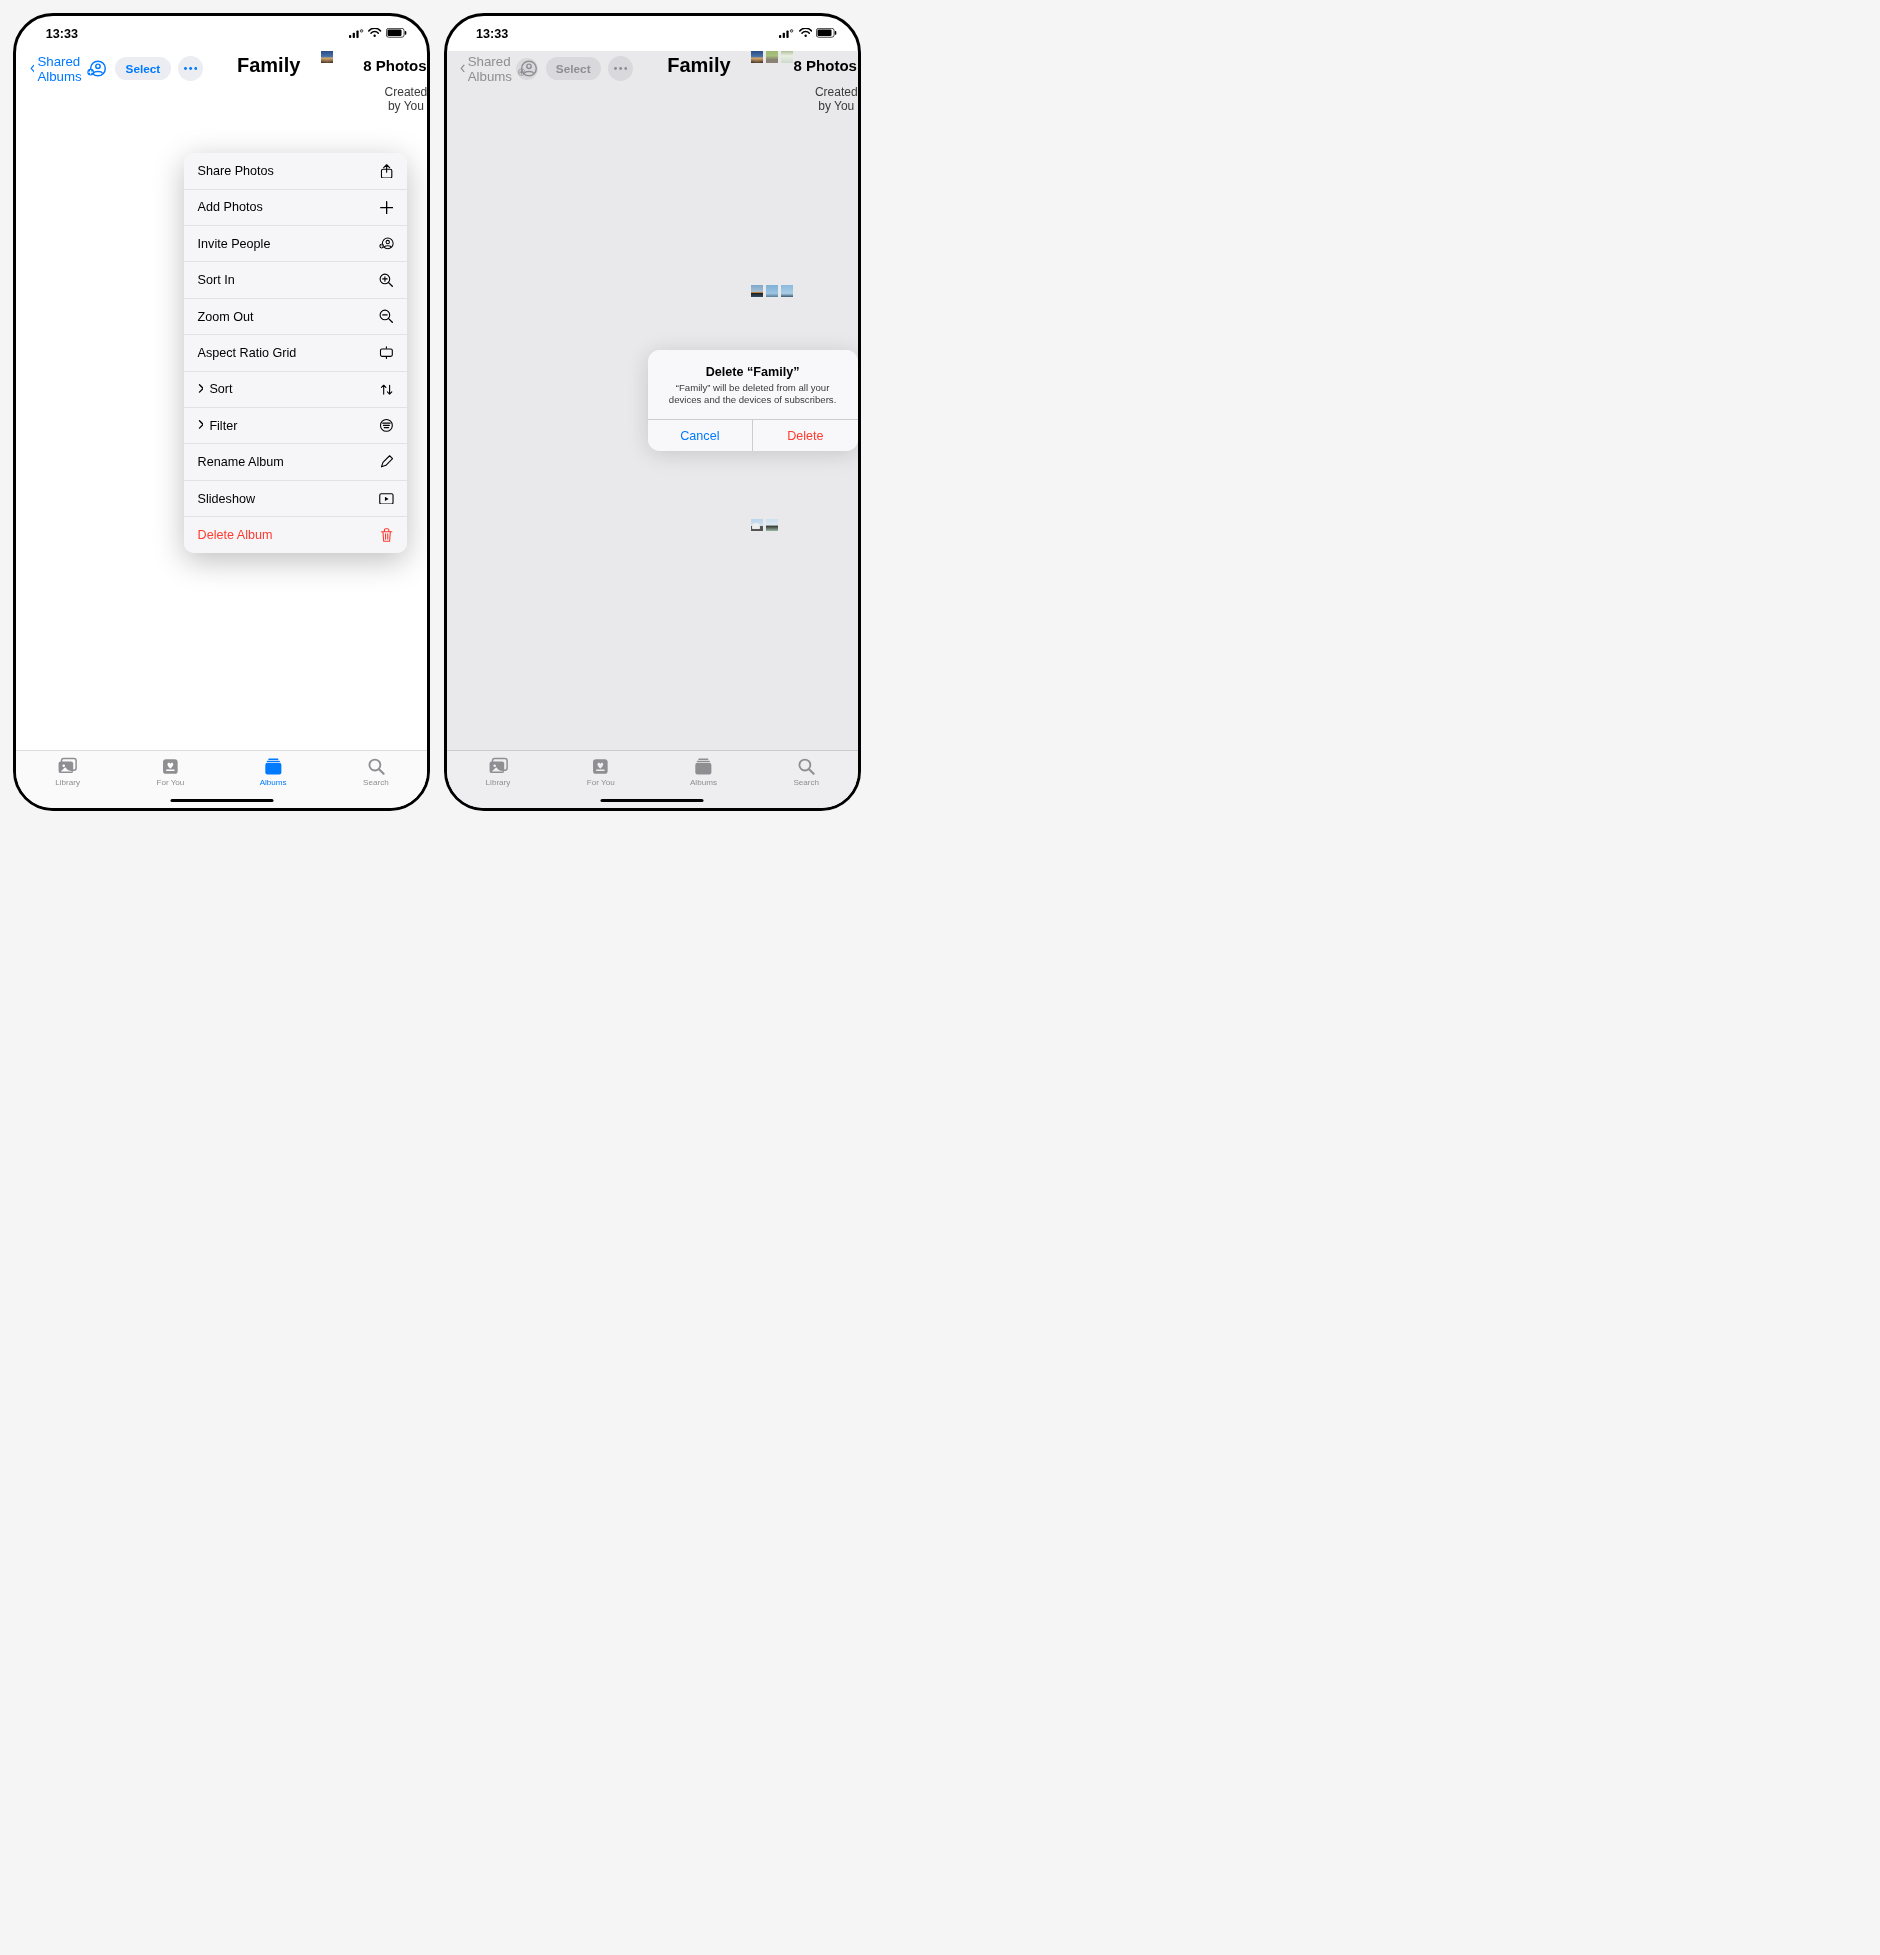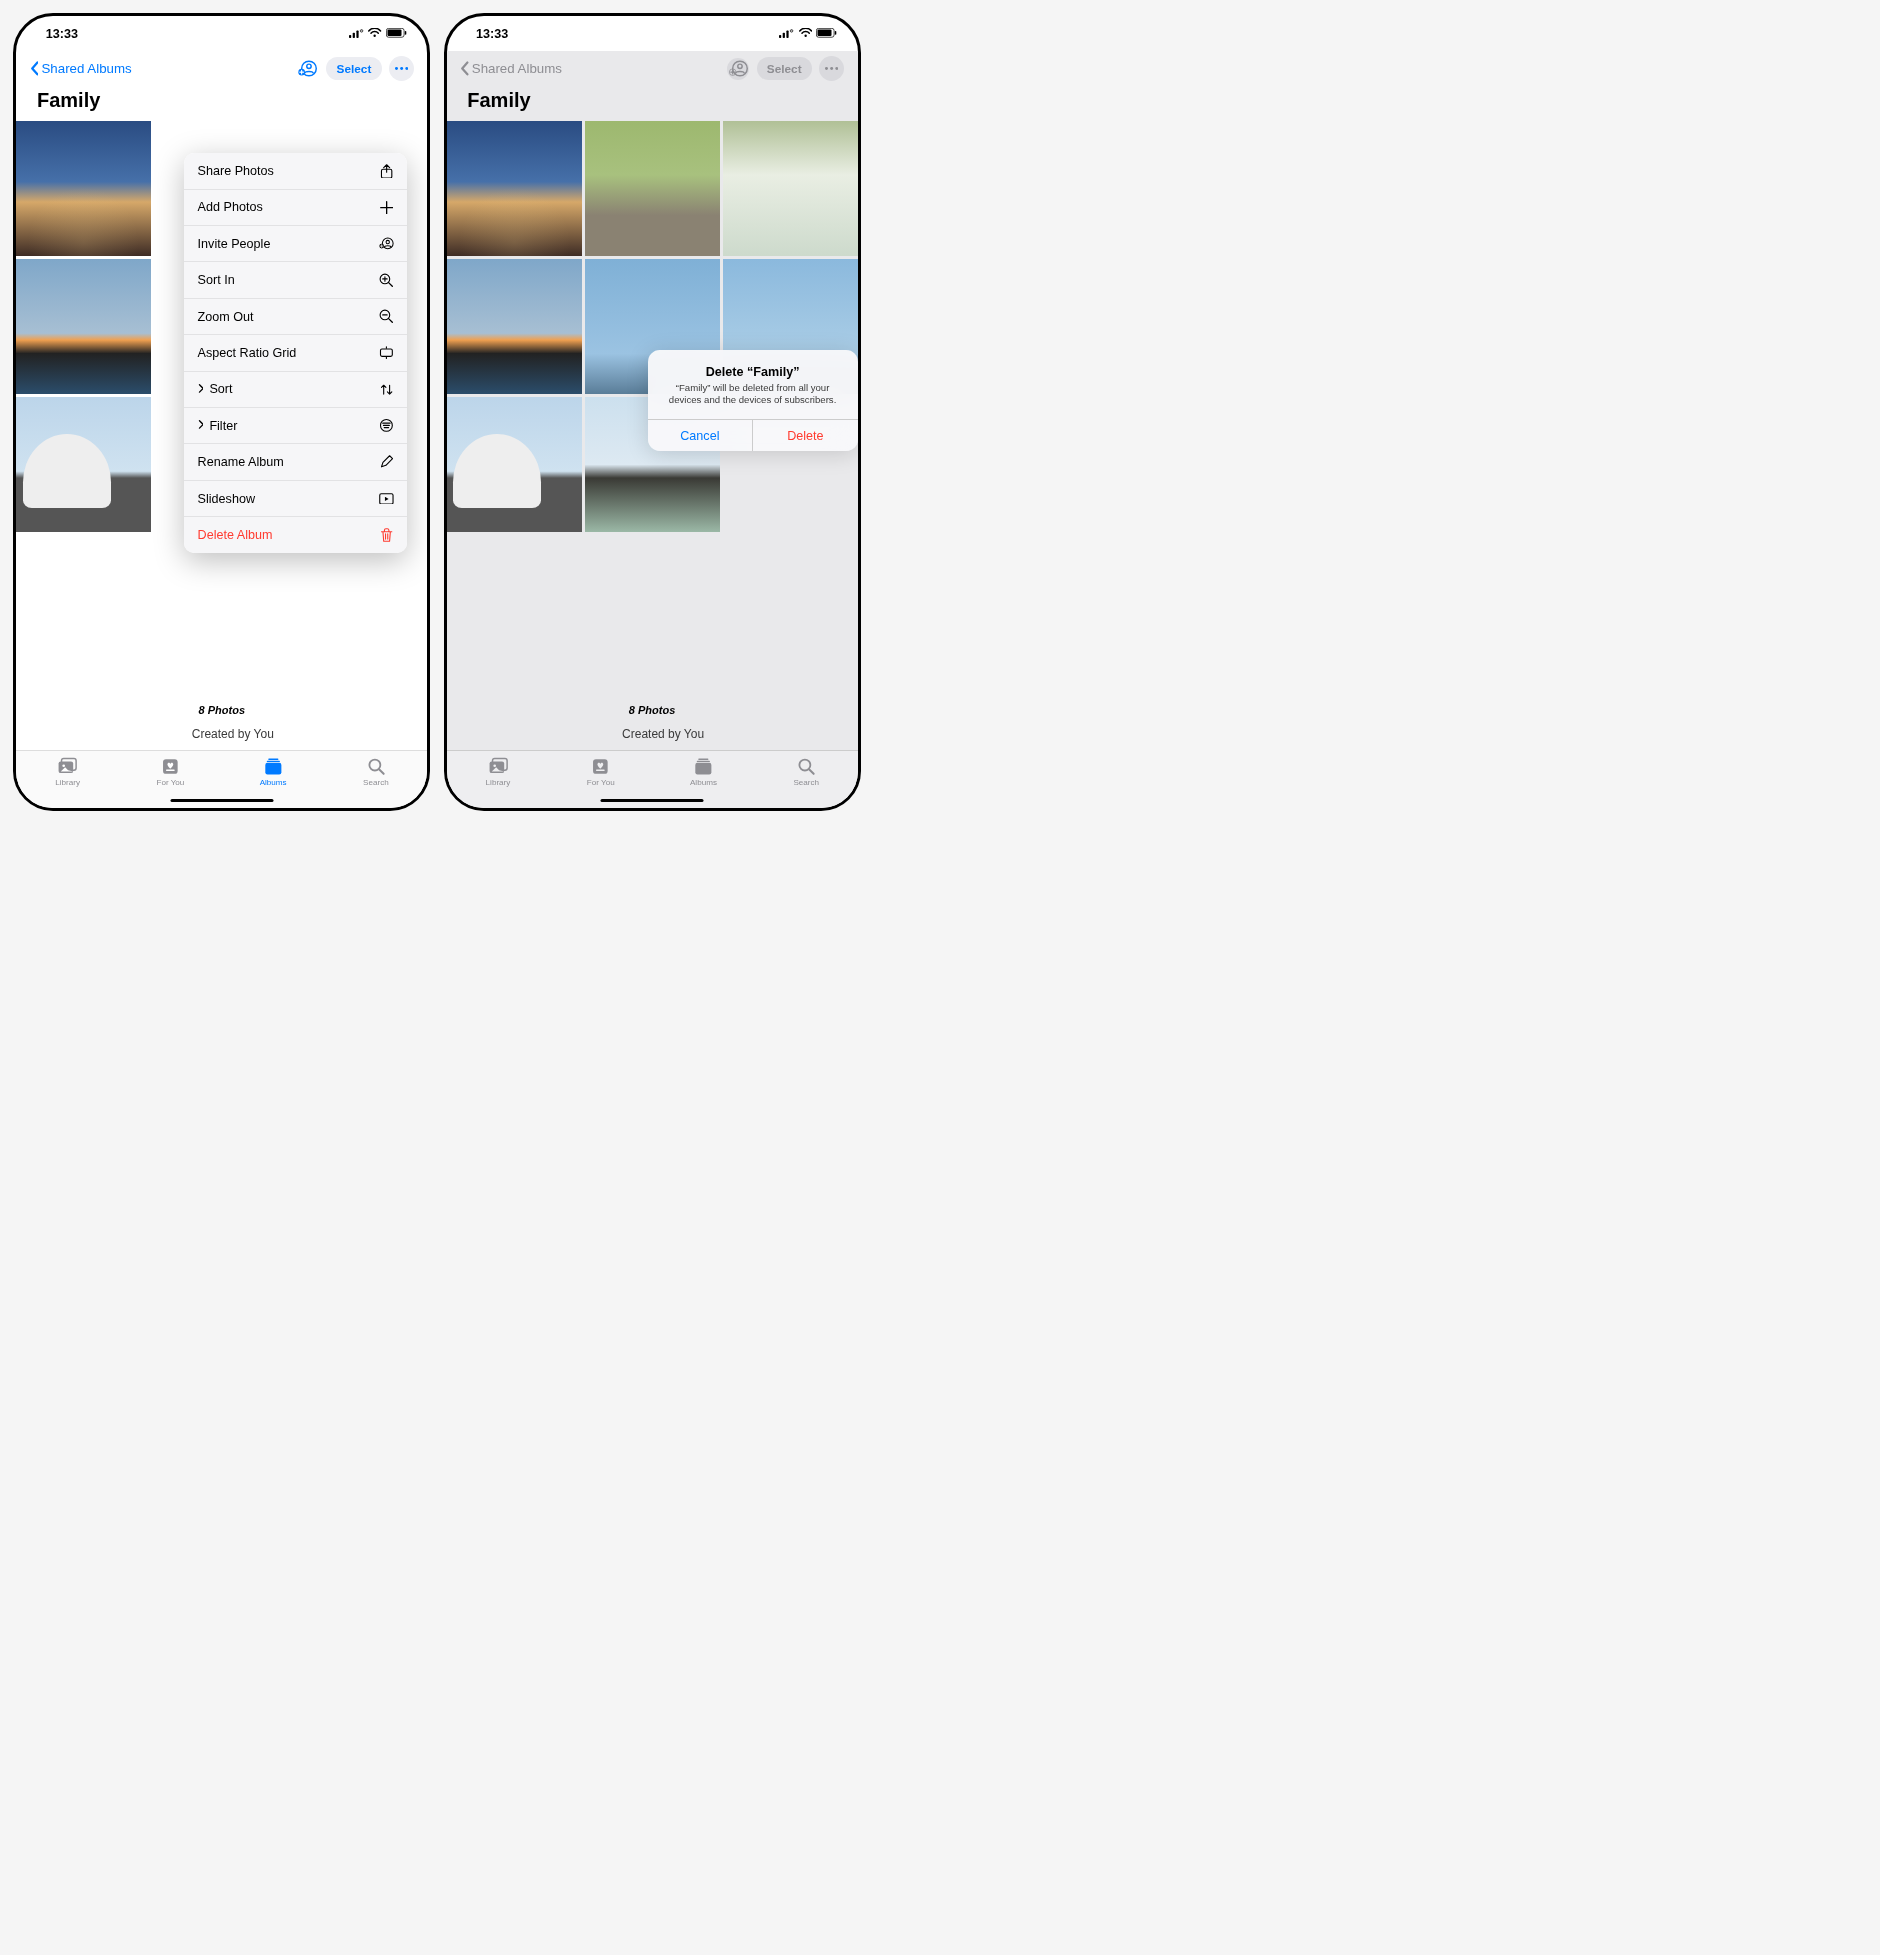--- a/index.html
+++ b/index.html
@@ -41,21 +41,21 @@
   .thumb.cafe{background:linear-gradient(180deg,#9db86f 0%,#a8c17e 40%,#8a8272 70%);}
   .thumb.table{background:linear-gradient(180deg,#b0c096 0%,#e9eee3 40%,#cddacc 100%);}
   .thumb.sea{background:linear-gradient(180deg,#7fb0d6 0%,#9bc3e2 70%,#5a7d98 100%);}
   .thumb.sea2{background:linear-gradient(180deg,#8bb9dd 0%,#aacde6 70%,#3c5a73 100%);}
   .thumb.deck{background:linear-gradient(180deg,#cce0ee 0%,#dde9f2 50%,#3a3a35 60%,#9bb8a6 100%);}
   .dome-shape{position:absolute;bottom:18%;left:5%;width:65%;height:55%;background:#eee;border-radius:50% 50% 10% 10%/65% 65% 10% 10%;}
   .lights::before{content:"";position:absolute;inset:0;background:radial-gradient(circle at 50% 90%,rgba(255,220,150,0.15),transparent 40%);}
   
   .empty-space{flex:1;}
   .footer-info{text-align:center;padding:5.9px 0 8.9px;}
-  .footer-info .count{font-size:11px;font-weight:700;font-style:italic;}
+  .footer-info .count{font-size:15px;font-weight:700;}
   .footer-info .by{font-size:12px;color:#3a3a3a;margin-top:11px;padding-left:22px;}
   
   .tabbar{height:58px;border-top:0.7px solid #ddd;display:flex;justify-content:space-around;align-items:flex-start;padding-top:5.9px;background:#fafafa;}
   .phone.dimmed .tabbar{background:#eeeef0;border-top-color:#ccc;}
   .tab{display:flex;flex-direction:column;align-items:center;gap:1.5px;font-size:8.1px;color:var(--gray);width:59px;}
   .tab.active{color:var(--blue);}
   .tab svg{width:20.7px;height:19px;}
   .home-ind{position:absolute;bottom:5.9px;left:50%;transform:translateX(-50%);width:103px;height:3.7px;background:#000;border-radius:2.2px;}
   
   
@@ -72,21 +72,21 @@
   .alert-backdrop{position:absolute;inset:0;display:flex;align-items:center;justify-content:flex-end;}
   .alert{width:210px;background:rgba(248,248,250,0.96);backdrop-filter:blur(14.8px);border-radius:11.8px;overflow:hidden;text-align:center;box-shadow:0 3px 22px rgba(0,0,0,0.15);}
   .alert-body{padding:14.8px 11.8px 11.8px;}
   .alert-title{font-size:12.6px;font-weight:700;}
   .alert-msg{font-size:9.6px;color:#3a3a3a;margin-top:3px;line-height:1.3;}
   .alert-btns{display:flex;border-top:0.7px solid #ccc;}
   .alert-btn{flex:1;padding:8.9px 0;font-size:12.6px;}
   .alert-btn.cancel{color:var(--blue);border-right:0.7px solid #ccc;font-weight:400;}
   .alert-btn.delete{color:var(--red);}
   
-  .screen-content{flex:1;display:flex;flex-direction:column;position:relative;}
+  .screen-content{flex:1;display:flex;flex-direction:row;position:relative;}
 </style>
 </head>
 <body>
 
 <div class="phone">
   <div class="status-bar">
     <span>13:33</span>
     <div class="status-right">
       <span><svg width="14.8" height="8.9" viewBox="0 0 20 12">
             <rect x="0" y="8" width="3" height="4" rx="1"></rect>

